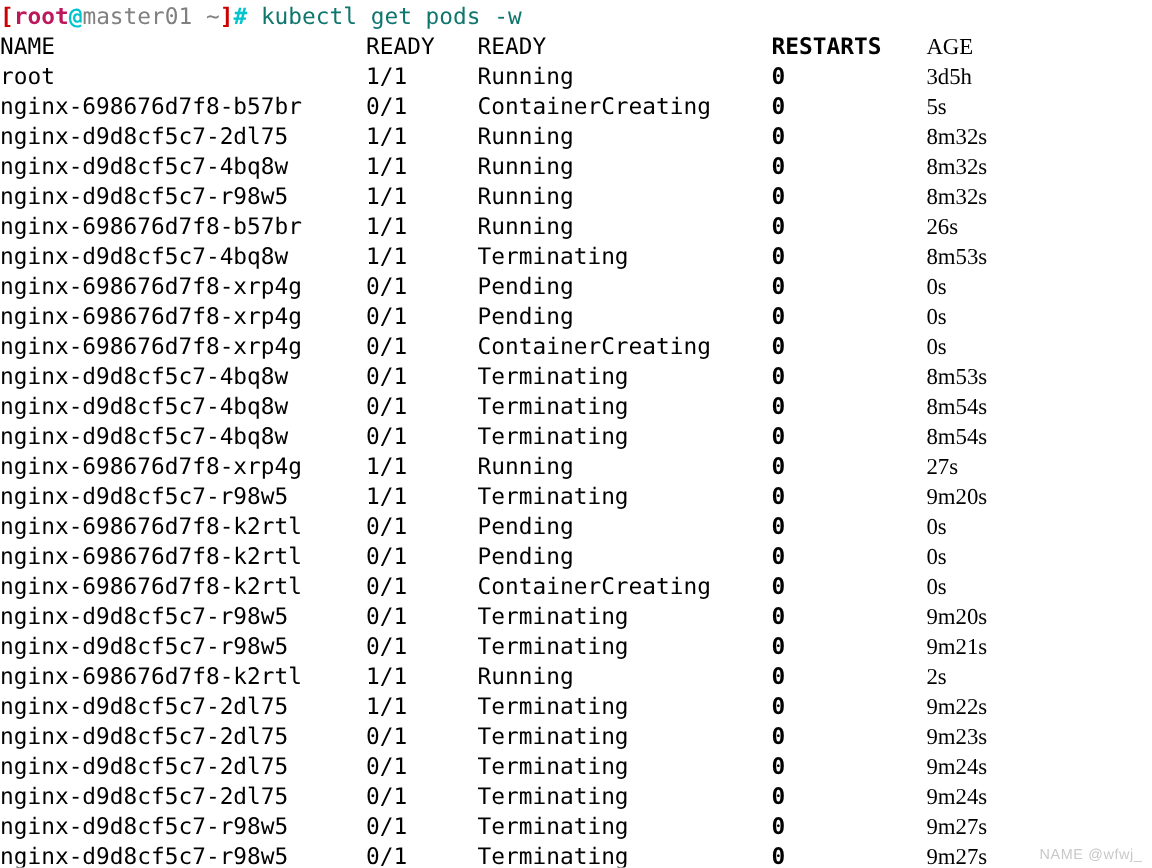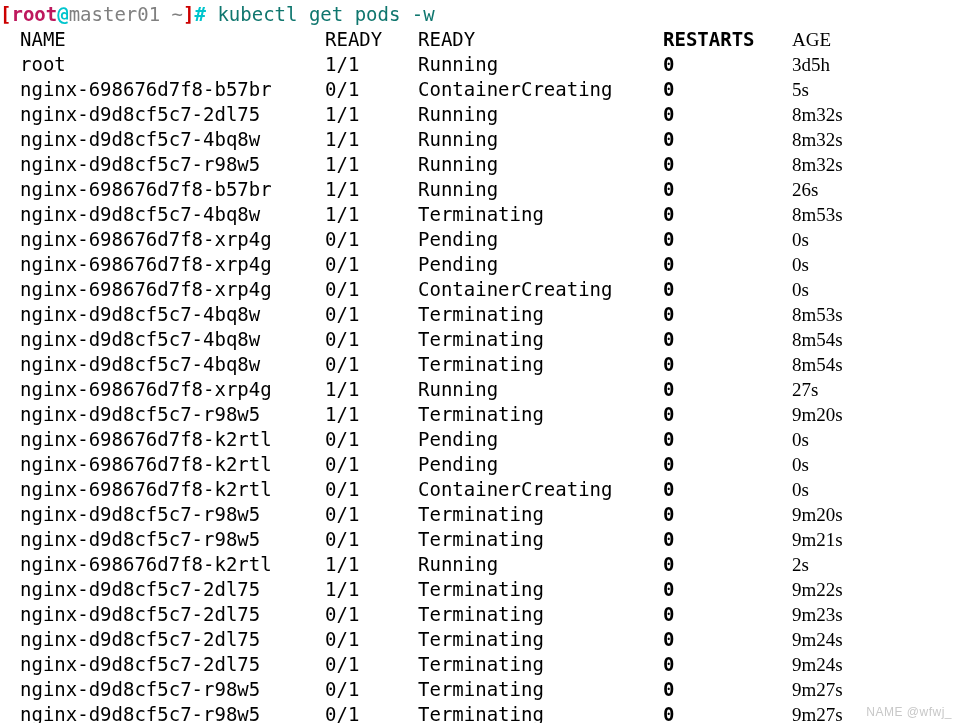--- a/index.html
+++ b/index.html
@@ -32,21 +32,21 @@
   }
   
   .p-bracket { color: #cc0000; font-weight: bold; }
   .p-user    { color: #be185d; font-weight: bold; }
   .p-at      { color: #00c5cd; font-weight: bold; }
   .p-host    { color: #808080; }
   .p-hash    { color: #00c5cd; font-weight: bold; }
   .p-cmd     { color: #0f766e; }
 
   
-  .row { position: relative; height: 25px; line-height: 25px; font-size: 19px; white-space: pre; color:#000;margin-left:20px; }
+  .row { position: relative; height: 25px; line-height: 25px; font-size: 19px; white-space: pre; color:#000; }
   .c-name     { position: absolute; left: 0px;   top: 0; }
   .c-ready    { position: absolute; left: 305px; top: 0; }
   .c-status   { position: absolute; left: 398px; top: 0; }
   .c-restarts { position: absolute; left: 643px; top: 0; font-weight: bold; }
   .c-age      { position: absolute; left: 772px; top: 0; font-family: Liberation Serif, serif; }
 
   #watermark {
     position: absolute;
     right: 8px;
     bottom: 4px;

